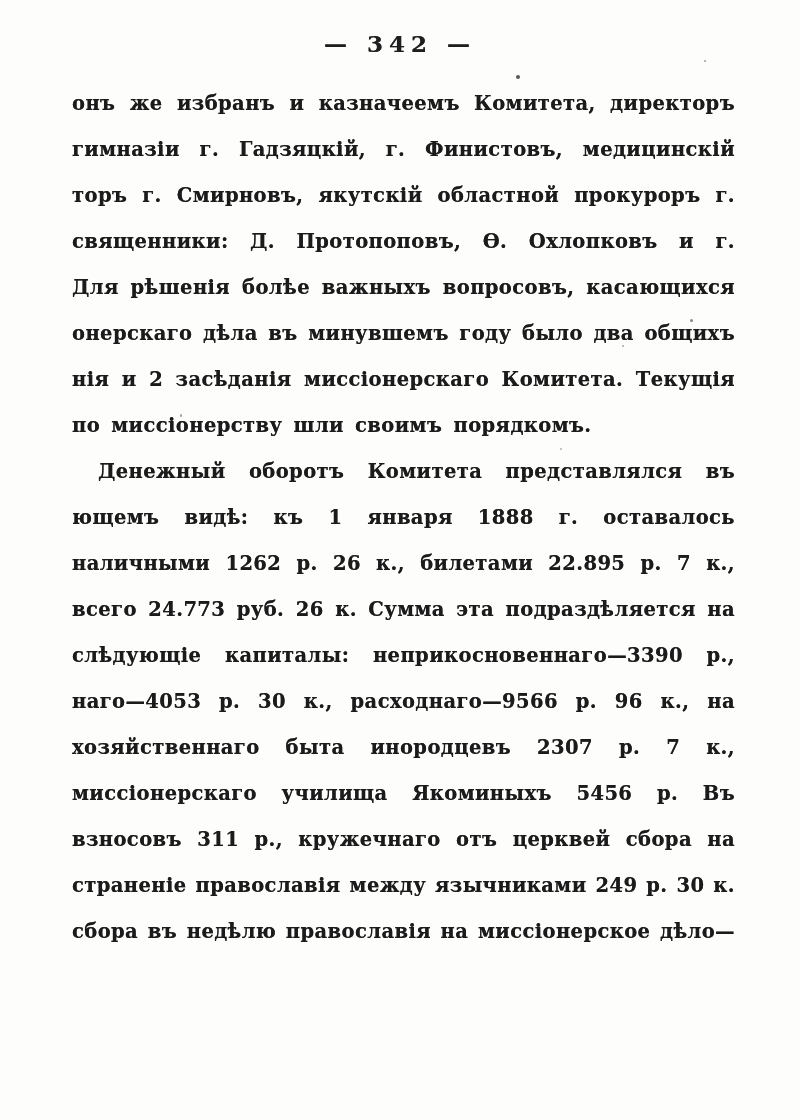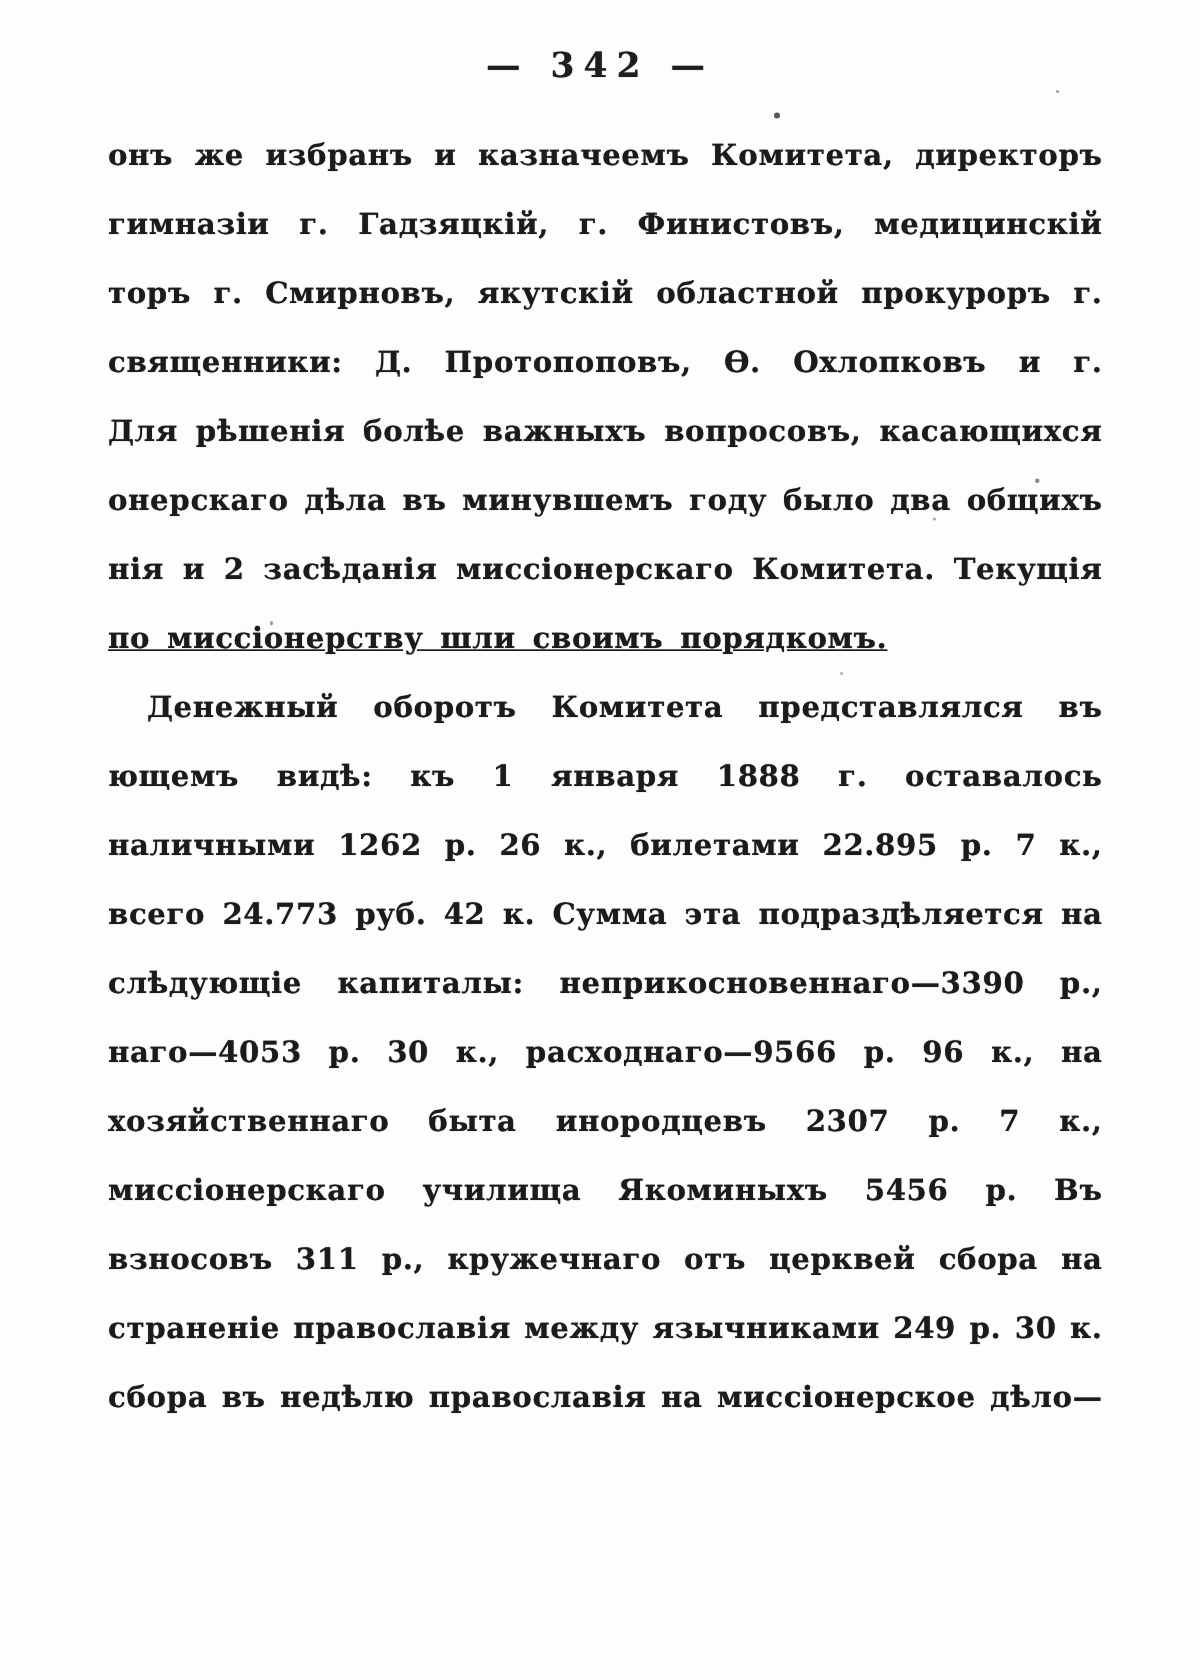--- a/index.html
+++ b/index.html
@@ -48,21 +48,20 @@
     white-space: normal;
     text-align: justify;
     text-align-last: justify;
     text-shadow: 0 0 0.6px rgba(30,30,30,0.75);
     overflow: hidden;
   }
   .line.para-last {
     text-align: left;
     text-align-last: left;
     word-spacing: 4px;
-    text-decoration: underline;
   }
   .line.indent {
     text-indent: 26px;
   }
   
   .speck {
     position: absolute;
     background: #3b3b3b;
     border-radius: 50%;
     opacity: 0.85;
@@ -93,21 +92,21 @@
     <div class="line">гимназіи г. Гадзяцкій, г. Финистовъ, медицинскій инспек-</div>
     <div class="line">торъ г. Смирновъ, якутскій областной прокуроръ г. Макаровъ.</div>
     <div class="line">священники: Д. Протопоповъ, Ѳ. Охлопковъ и г. Захаровъ.</div>
     <div class="line">Для рѣшенія болѣе важныхъ вопросовъ, касающихся миссі-</div>
     <div class="line">онерскаго дѣла въ минувшемъ году было два общихъ собра-</div>
     <div class="line">нія и 2 засѣданія миссіонерскаго Комитета. Текущія дѣла</div>
     <div class="line para-last">по миссіонерству шли своимъ порядкомъ.</div>
     <div class="line indent">Денежный оборотъ Комитета представлялся въ слѣду-</div>
     <div class="line">ющемъ видѣ: къ 1 января 1888 г. оставалось капиталовъ—</div>
     <div class="line">наличными 1262 р. 26 к., билетами 22.895 р. 7 к.,</div>
-    <div class="line">всего 24.773 руб. 42 к. Сумма эта подраздѣляется на</div>
+    <div class="line">всего 24.773 руб. 26 к. Сумма эта подраздѣляется на</div>
     <div class="line">слѣдующіе капиталы: неприкосновеннаго—3390 р., запас-</div>
     <div class="line">наго—4053 р. 30 к., расходнаго—9566 р. 96 к., на улучшеніе</div>
     <div class="line">хозяйственнаго быта инородцевъ 2307 р. 7 к., стипендіатовъ</div>
     <div class="line">миссіонерскаго училища Якоминыхъ 5456 р. Въ теченіе</div>
     <div class="line">взносовъ 311 р., кружечнаго отъ церквей сбора на распро-</div>
     <div class="line">страненіе православія между язычниками 249 р. 30 к. и</div>
     <div class="line">сбора въ недѣлю православія на миссіонерское дѣло—19 р.</div>
   </div>
 
 </div>

